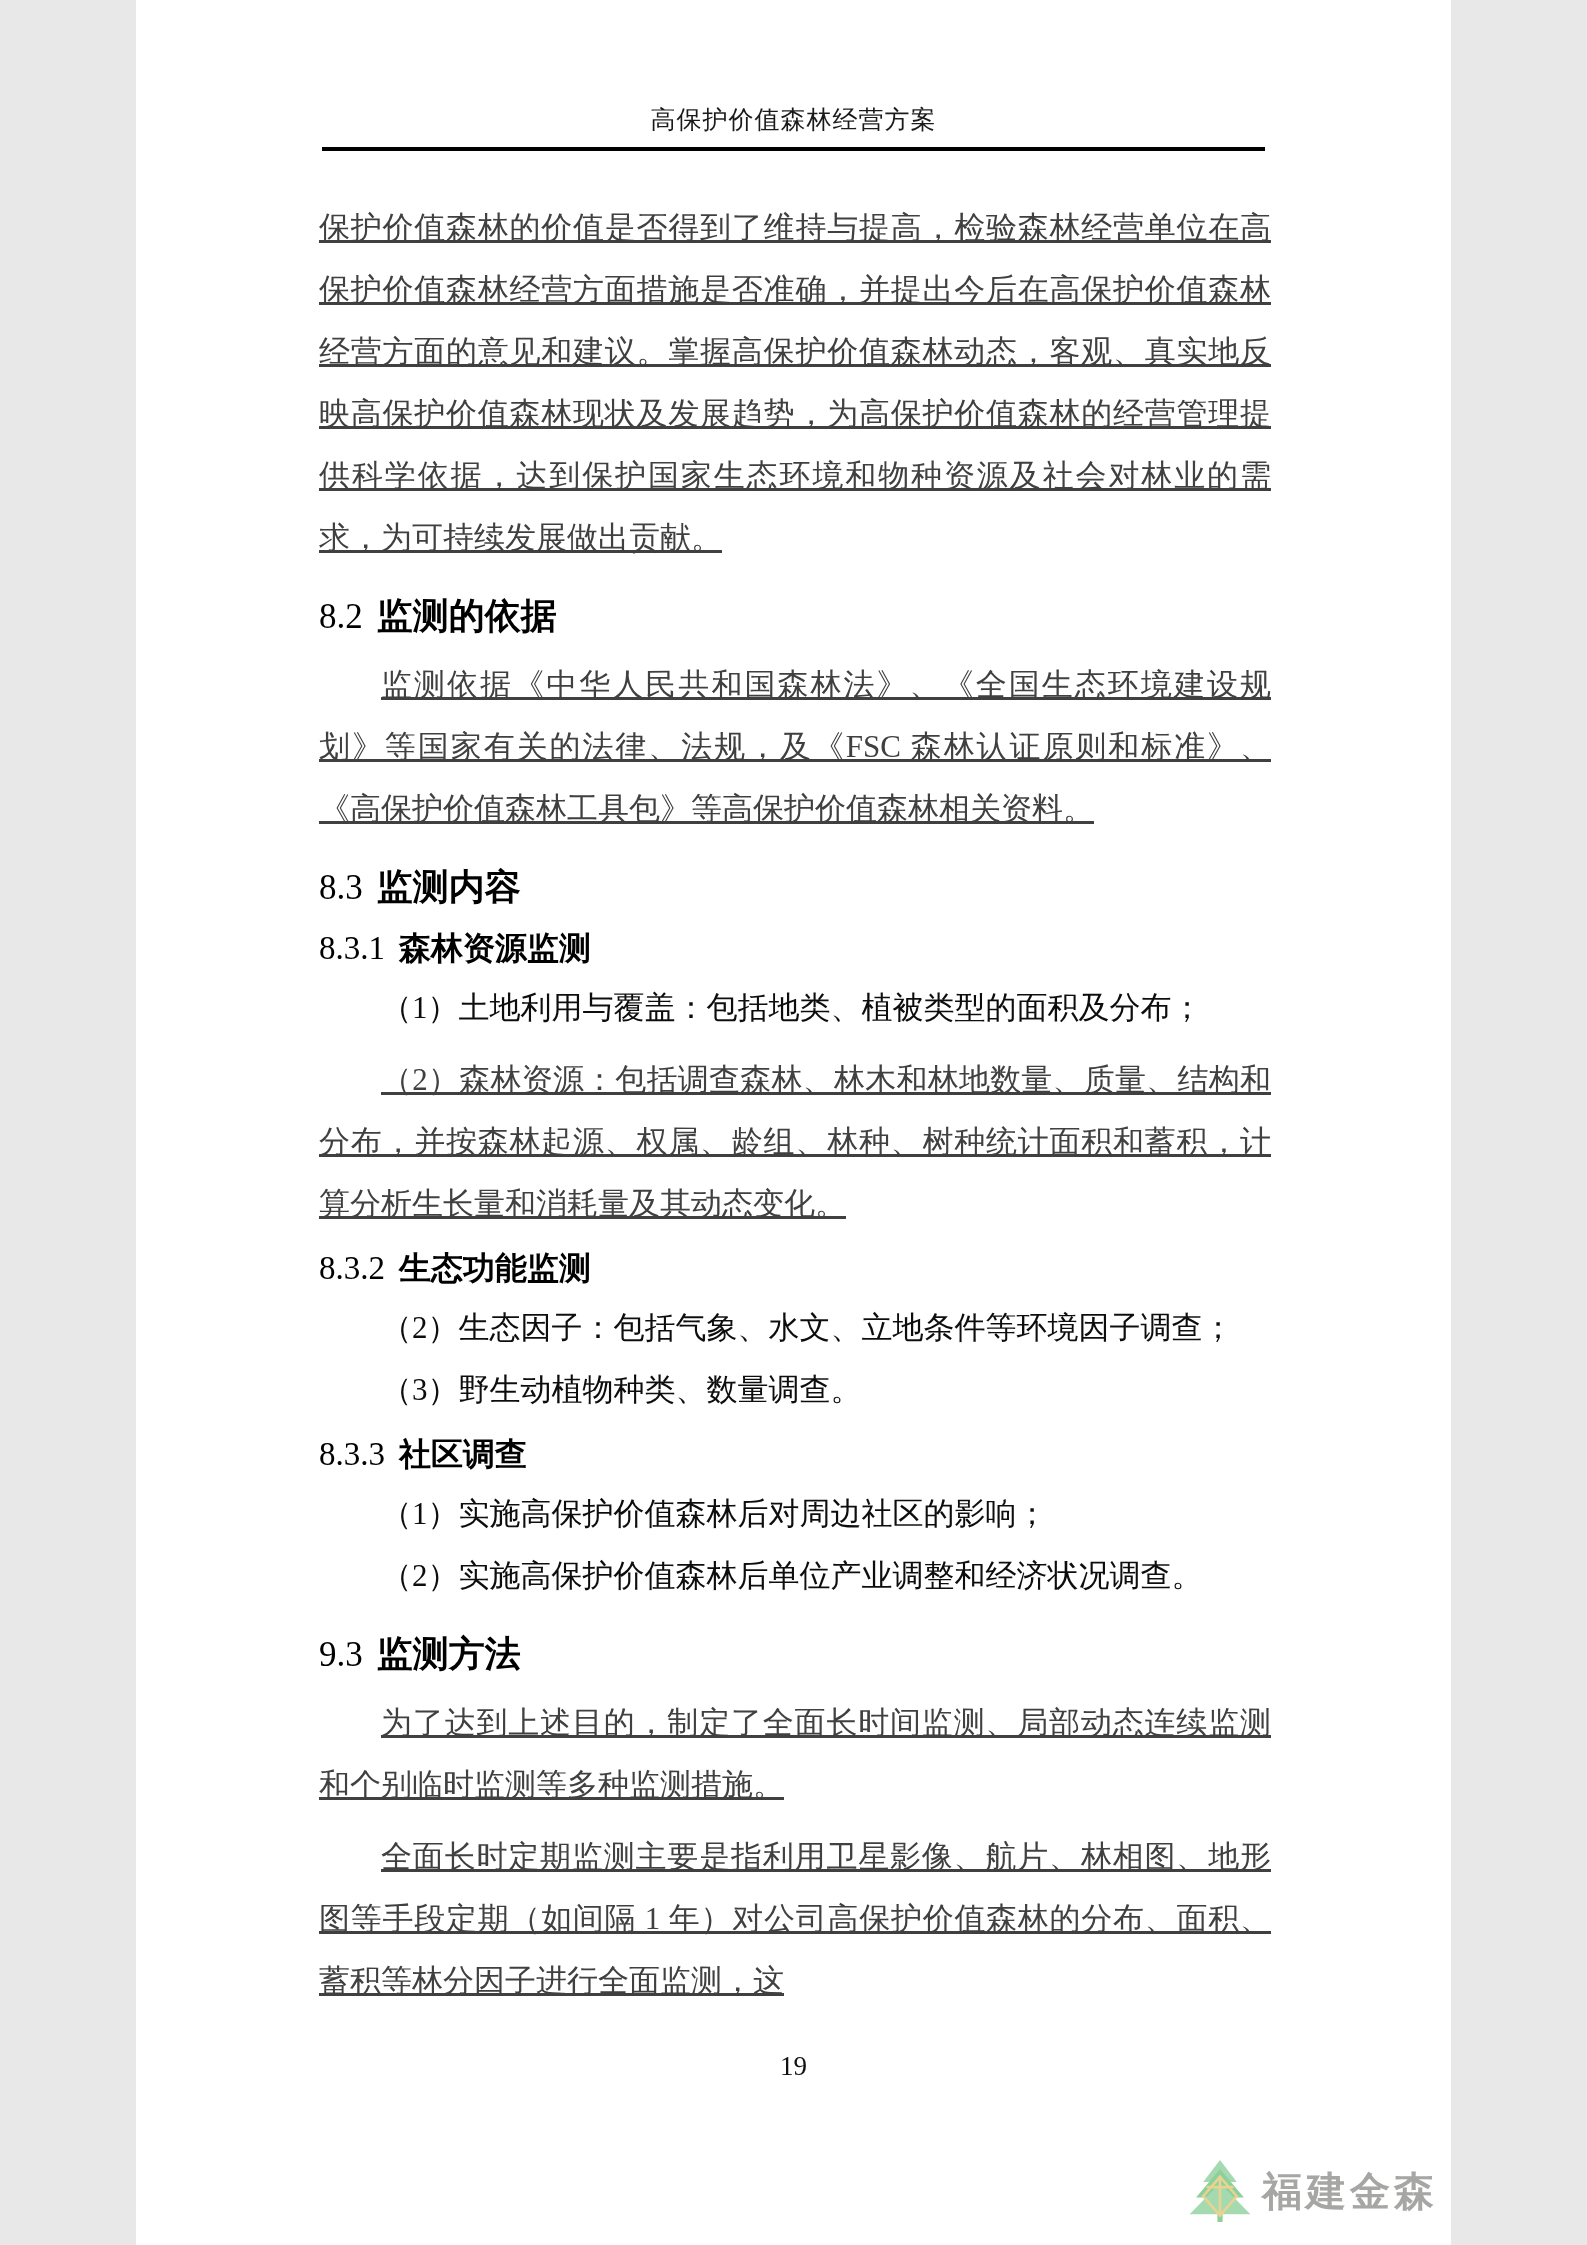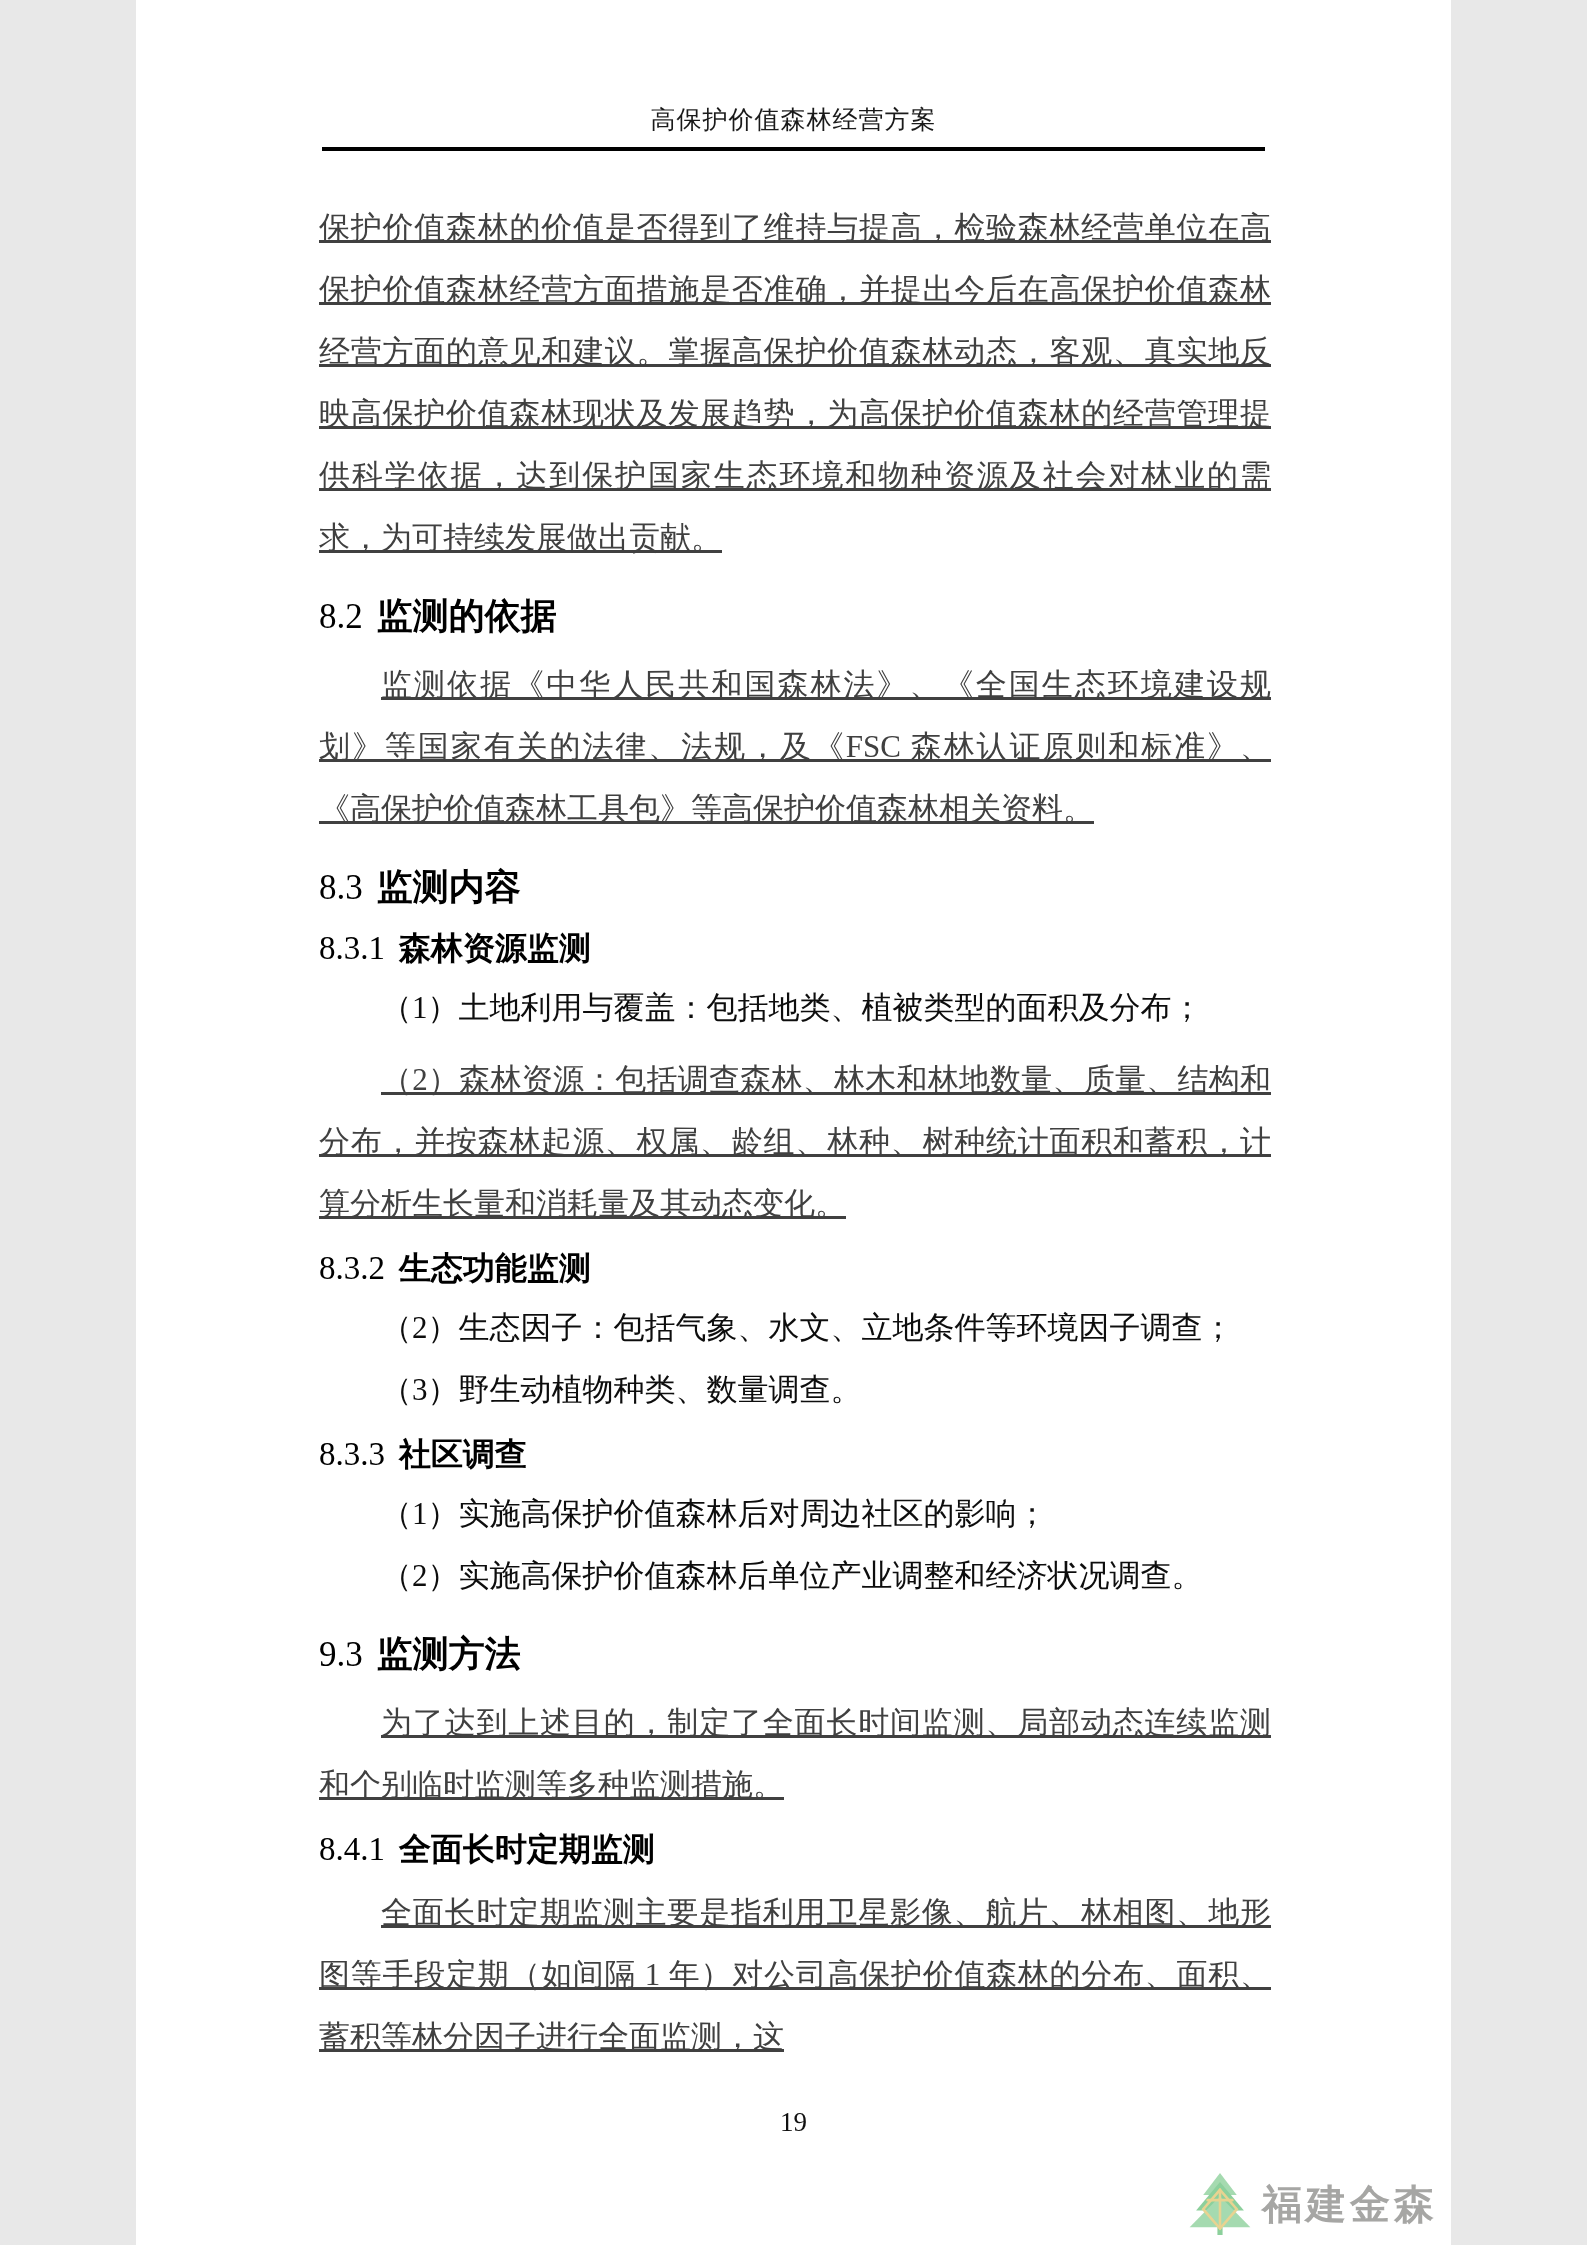--- a/index.html
+++ b/index.html
@@ -89,21 +89,21 @@
     text-align: center;
     font-family: "Liberation Serif", "DejaVu Serif", serif;
     font-size: 27px;
     line-height: 32px;
     color: #111;
   }
 
   .logo {
     position: absolute;
     right: 13px;
-    bottom: 10px;
+    bottom: 23px;
     display: flex;
     align-items: center;
     gap: 9px;
   }
   .logo-tree { width: 66px; height: 62px; display: block; }
   .logo-text {
     font-family: "Liberation Sans", "DejaVu Sans", sans-serif;
     font-weight: 700;
     font-size: 40px;
     letter-spacing: 4px;
@@ -130,21 +130,20 @@
       <div class="b-item">（1）土地利用与覆盖：包括地类、植被类型的面积及分布；</div>
       <div class="b-p indent">（2）森林资源：包括调查森林、林木和林地数量、质量、结构和分布，并按森林起源、权属、龄组、林种、树种统计面积和蓄积，计算分析生长量和消耗量及其动态变化。</div>
       <div class="b-h3"><span class="h-num">8.3.2</span><span>生态功能监测</span></div>
       <div class="b-item">（2）生态因子：包括气象、水文、立地条件等环境因子调查；</div>
       <div class="b-item">（3）野生动植物种类、数量调查。</div>
       <div class="b-h3"><span class="h-num">8.3.3</span><span>社区调查</span></div>
       <div class="b-item">（1）实施高保护价值森林后对周边社区的影响；</div>
       <div class="b-item">（2）实施高保护价值森林后单位产业调整和经济状况调查。</div>
       <div class="b-h2"><span class="h-num">9.3</span><span>监测方法</span></div>
       <div class="b-p indent">为了达到上述目的，制定了全面长时间监测、局部动态连续监测和个别临时监测等多种监测措施。</div>
-      <div class="b-h3"><span class="h-num">8.4.1</span><span>全面长时定期监测</span></div>
       <div class="b-p indent">全面长时定期监测主要是指利用卫星影像、航片、林相图、地形图等手段定期（如间隔 1 年）对公司高保护价值森林的分布、面积、蓄积等林分因子进行全面监测，这</div>
     </div>
 
   <div class="page-number">19</div>
 
   <div class="logo">
     <svg class="logo-tree" viewBox="0 0 100 96" xmlns="http://www.w3.org/2000/svg" aria-hidden="true">
       <polygon points="50,0 24,34 76,34" fill="#a5dab0"></polygon>
       <polygon points="50,14 13,58 87,58" fill="#8cd09c"></polygon>
       <polygon points="50,36 3,84 97,84" fill="#a5dab0"></polygon>

